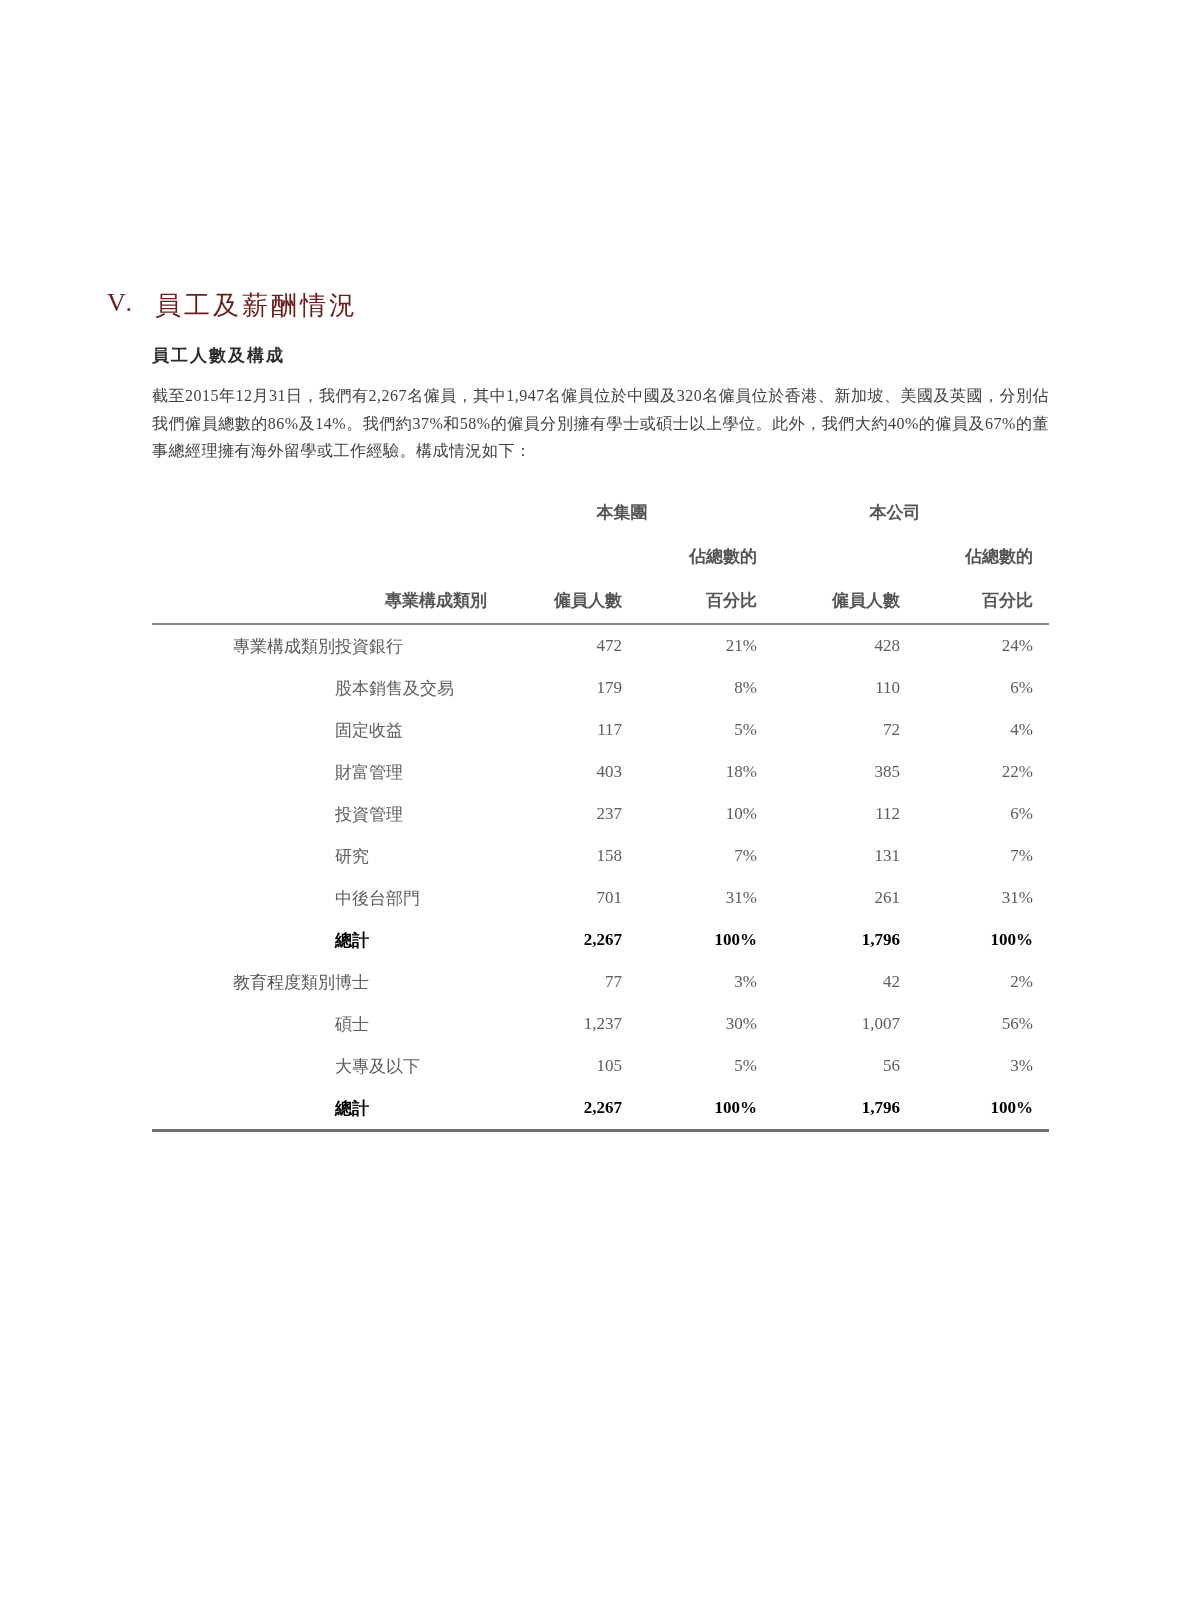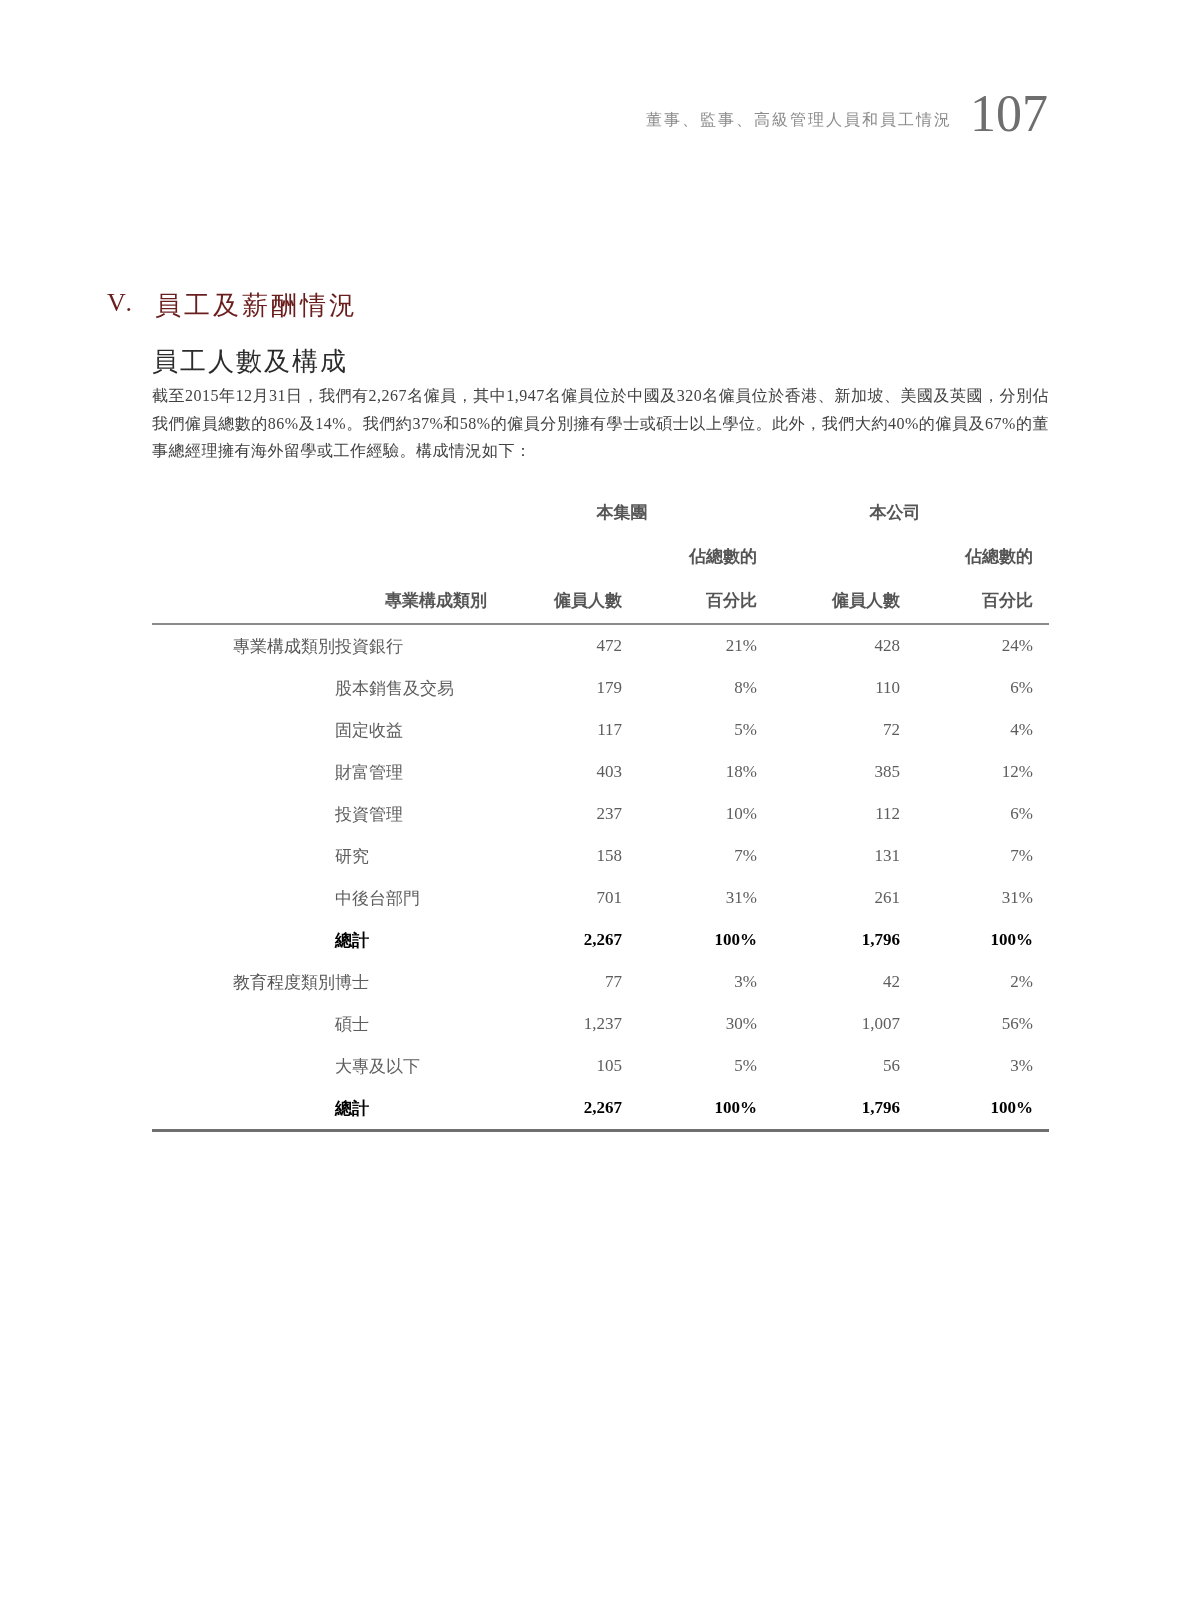--- a/index.html
+++ b/index.html
@@ -26,21 +26,21 @@
   }
 
   
   .section-title {
     position:absolute; left:107px; top:288px;
     font-size:26px; font-weight:400; color:#6a1d1d;
     display:flex; gap:20px; letter-spacing:3px;
   }
   .subsection-title {
     position:absolute; left:152px; top:344px;
-    font-size:26px; font-weight:400; color:#2b2b2b; letter-spacing:2px;
+    font-size:17px; font-weight:700; color:#2b2b2b; letter-spacing:2px;
   }
 
   
   .body-paragraph {
     position:absolute; left:152px; top:382px; width:897px;
     font-size:16px; line-height:27.5px; color:#414141;
     text-align:justify; letter-spacing:0.5px;
   }
 
   
@@ -63,24 +63,20 @@
   .c-num, .c-pct { text-align:right; font-variant-numeric:tabular-nums; }
   .group-span { text-align:center; }
   .row-bold .c-name, .row-bold .c-num, .row-bold .c-pct { font-weight:700; color:#000000; }
   .section-label { font-weight:400; }
 </style>
 </head>
 <body>
 
 <div class="page">
 
-  <div class="doc-header">
-    <span class="breadcrumb">董事、監事、高級管理人員和員工情況</span>
-    <span class="page-number">107</span>
-  </div>
 
   <h1 class="section-title">
     <span>V.</span>
     <span>員工及薪酬情況</span>
   </h1>
 
   <h2 class="subsection-title">員工人數及構成</h2>
 
   <p class="body-paragraph">截至2015年12月31日，我們有2,267名僱員，其中1,947名僱員位於中國及320名僱員位於香港、新加坡、美國及英國，分別佔我們僱員總數的86%及14%。我們約37%和58%的僱員分別擁有學士或碩士以上學位。此外，我們大約40%的僱員及67%的董事總經理擁有海外留學或工作經驗。構成情況如下：</p>
 
@@ -132,21 +128,21 @@
           <div class="c-pct">5%</div>
           <div class="c-num">72</div>
           <div class="c-pct">4%</div>
         </div>
         <div class="trow">
           <div class="c-cat section-label"></div>
           <div class="c-name">財富管理</div>
           <div class="c-num">403</div>
           <div class="c-pct">18%</div>
           <div class="c-num">385</div>
-          <div class="c-pct">12%</div>
+          <div class="c-pct">22%</div>
         </div>
         <div class="trow">
           <div class="c-cat section-label"></div>
           <div class="c-name">投資管理</div>
           <div class="c-num">237</div>
           <div class="c-pct">10%</div>
           <div class="c-num">112</div>
           <div class="c-pct">6%</div>
         </div>
         <div class="trow">

